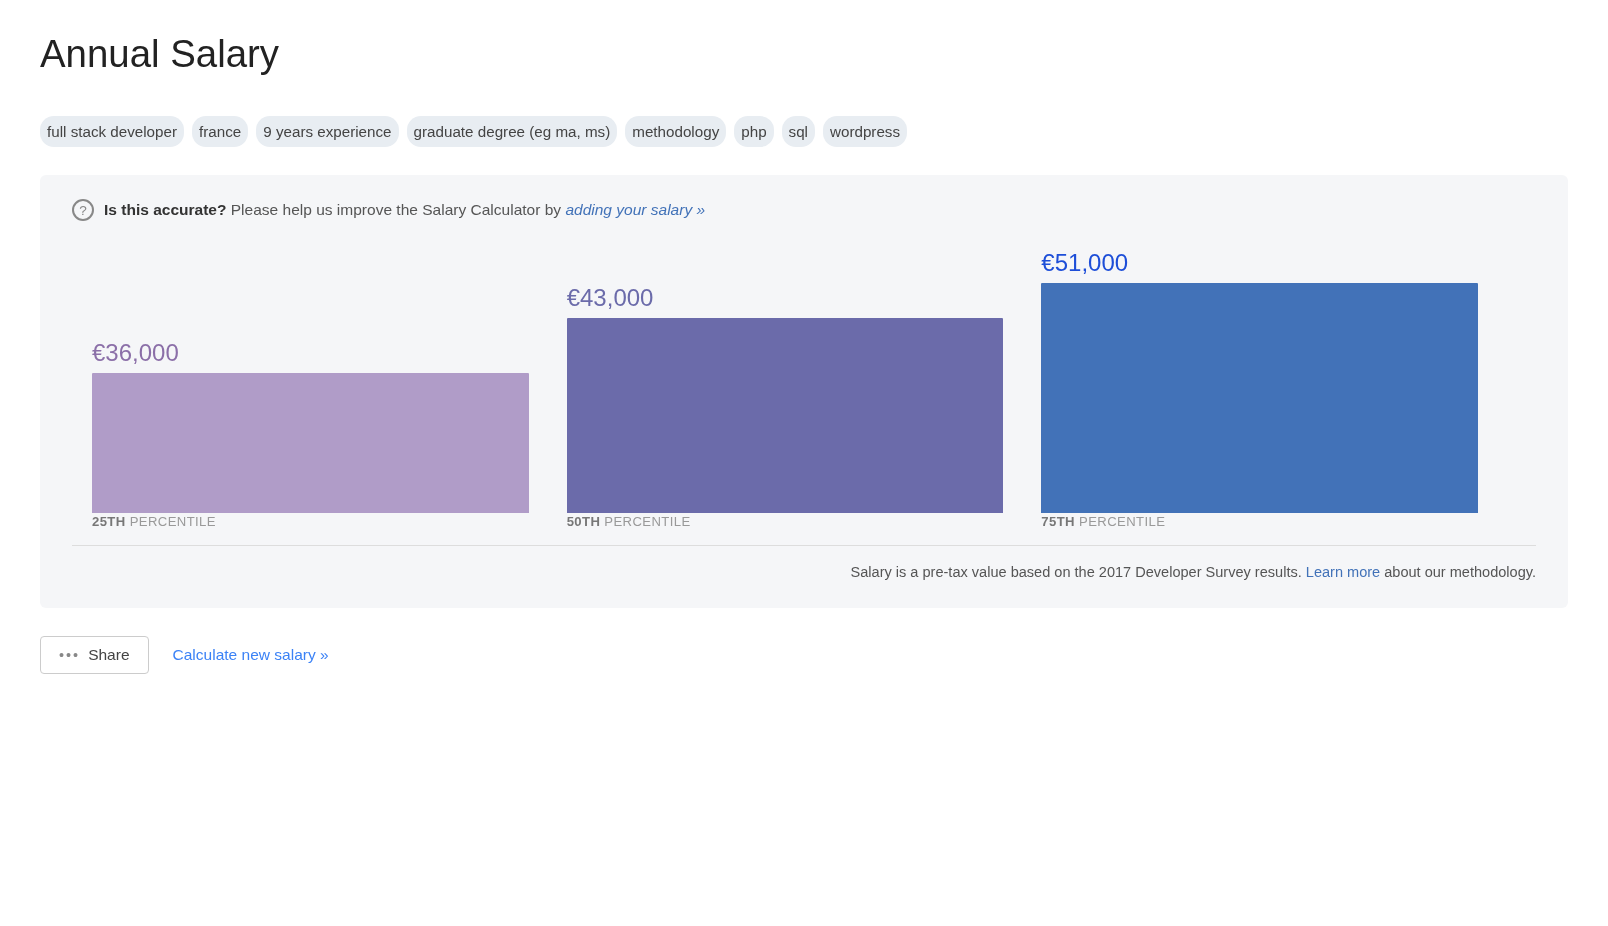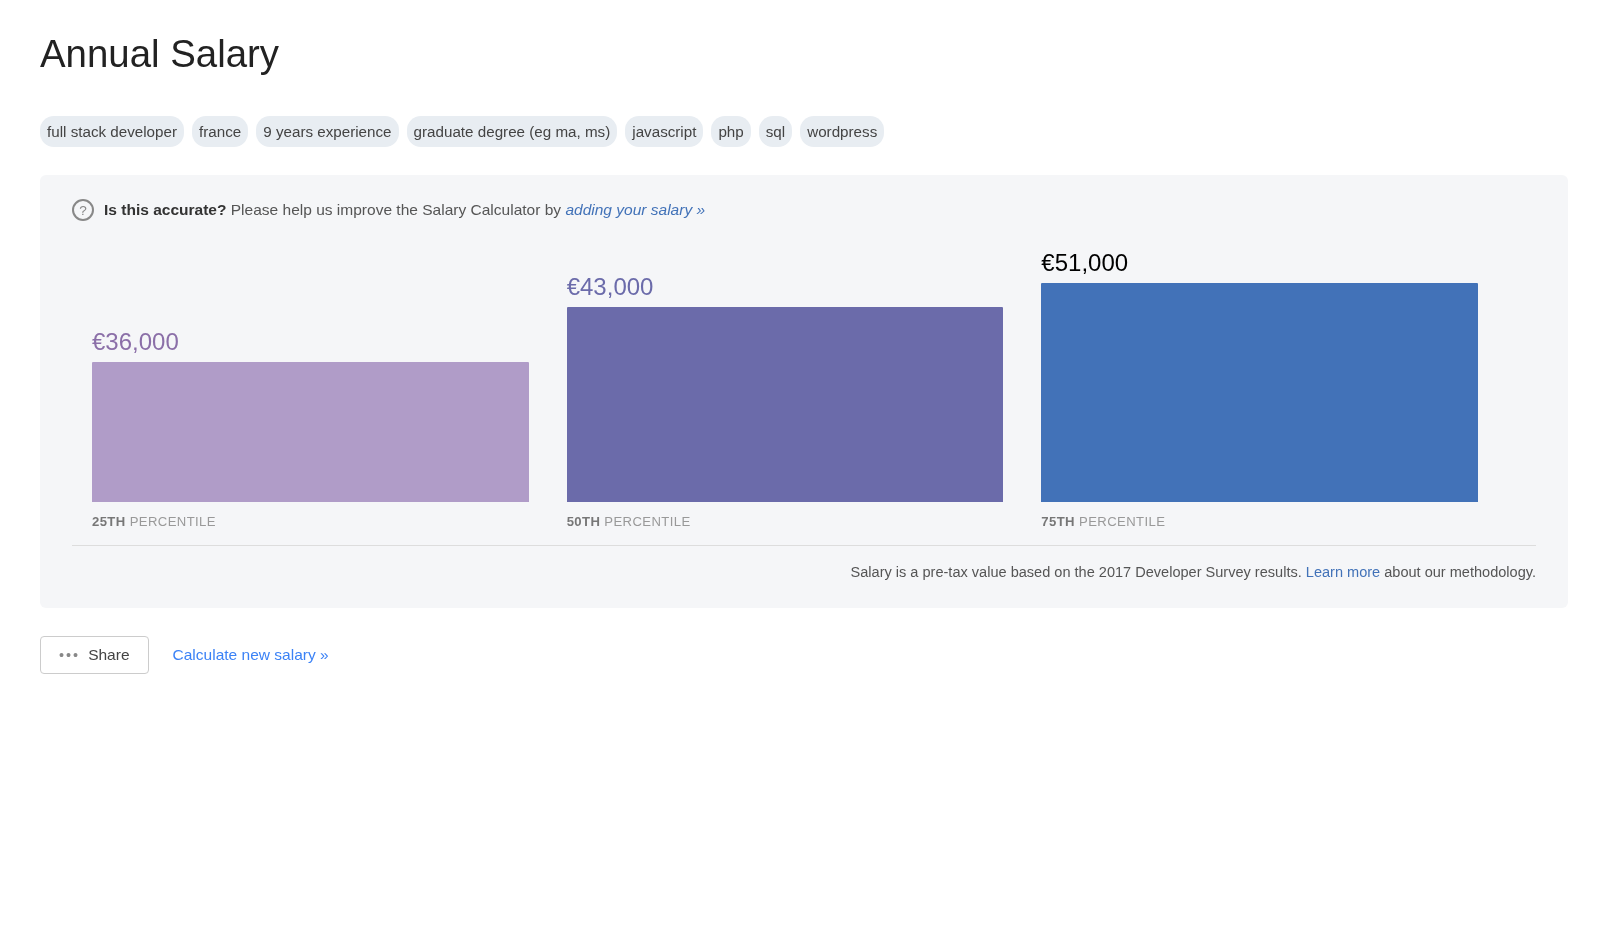--- a/index.html
+++ b/index.html
@@ -83,32 +83,32 @@
     .bar-value {
       font-size: 1.5rem;
       font-weight: 400;
       margin-bottom: 6px;
     }
     .bar {
       width: 92%;
       border-radius: 1px 1px 0 0;
     }
     .bar-label {
-      margin-top: 12px;
+      margin-top: 1px;
       font-size: 0.82rem;
       color: #999;
       letter-spacing: 0.03em;
     }
     .bar-label strong {
       color: #777;
       font-weight: 700;
     }
     .bar-group-25 .bar-value { color: #8b6fa8; margin-top: 40px; }
     .bar-group-50 .bar-value { color: #6b6baa; }
-    .bar-group-75 .bar-value { color: #000000; }
+    .bar-group-75 .bar-value { color: #1d4ed8; }
     .bar-25 { background: #b09cc8; height: 140px; }
     .bar-50 { background: #6b6baa; height: 195px; }
     .bar-75 { background: #4272b8; height: 240px; }
     .divider {
       border: none;
       border-top: 1px solid #ddd;
       margin: 8px 0 18px 0;
     }
     .footnote {
       font-size: 0.91rem;
@@ -151,21 +151,21 @@
 </head>
 <body>
 
 <h1>Annual Salary</h1>
 
 <div class="tags">
   <span class="tag">full stack developer</span>
   <span class="tag">france</span>
   <span class="tag">9 years experience</span>
   <span class="tag">graduate degree (eg ma, ms)</span>
-  <span class="tag">javascript</span>
+  <span class="tag">methodology</span>
   <span class="tag">php</span>
   <span class="tag">sql</span>
   <span class="tag">wordpress</span>
 </div>
 
 <div class="card">
   <div class="accuracy-bar">
     <div class="question-icon">?</div>
     <span>
       <strong>Is this accurate?</strong><span> Please help us improve the Salary Calculator by </span><a>adding your salary »</a>

